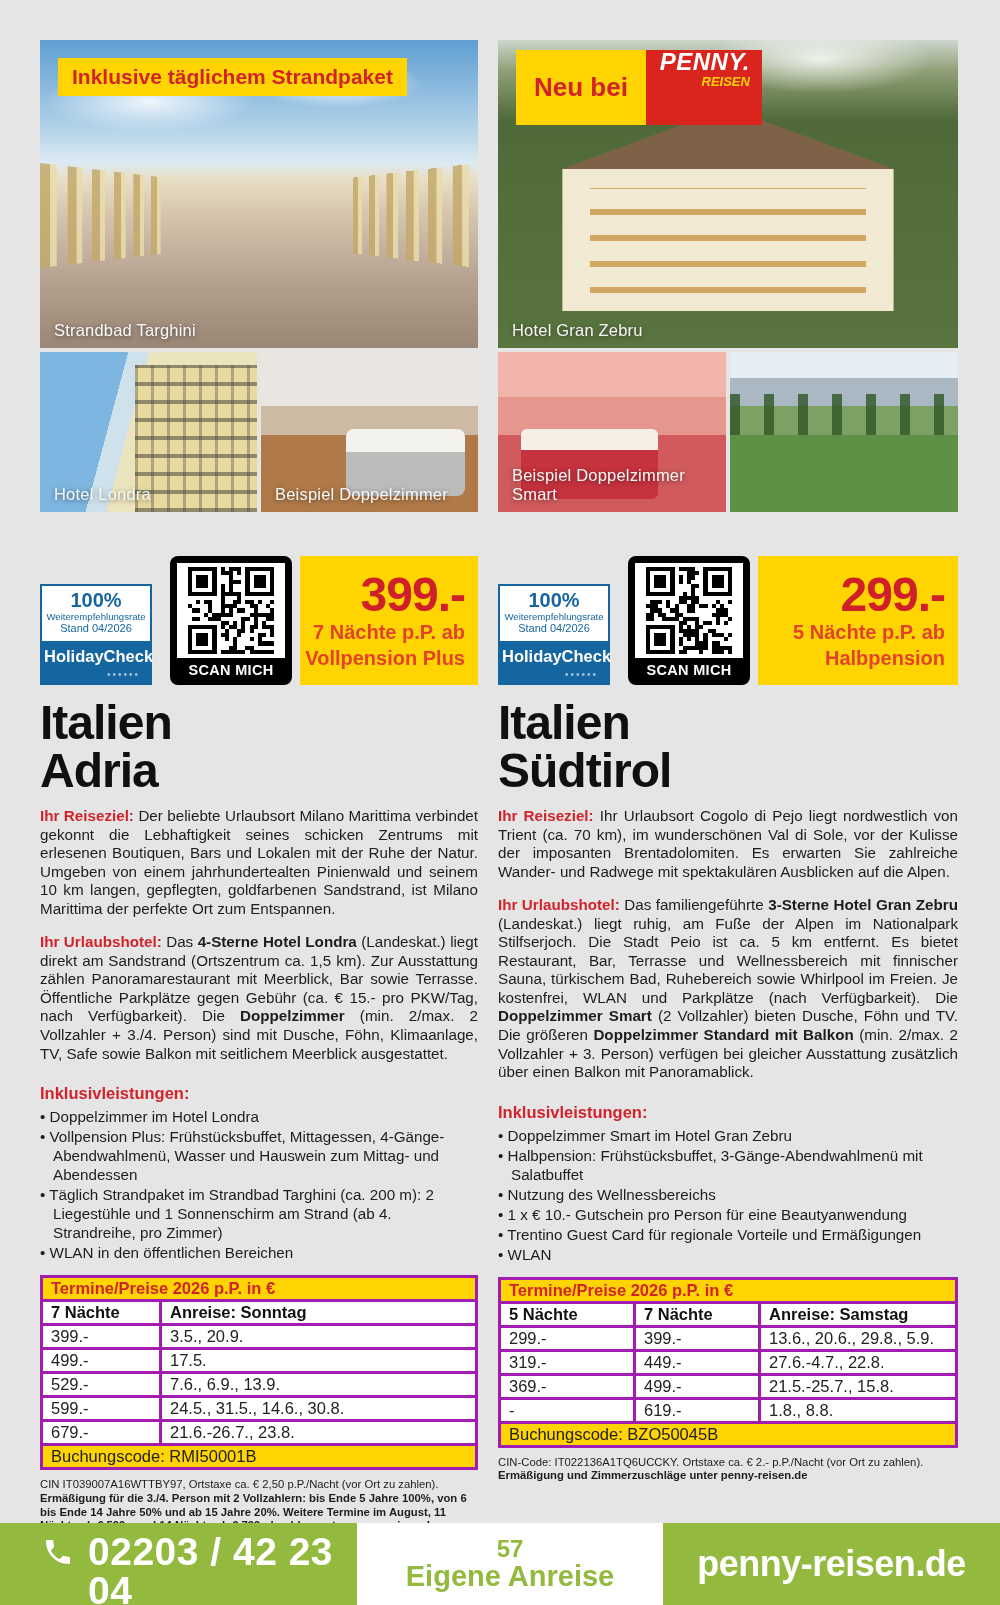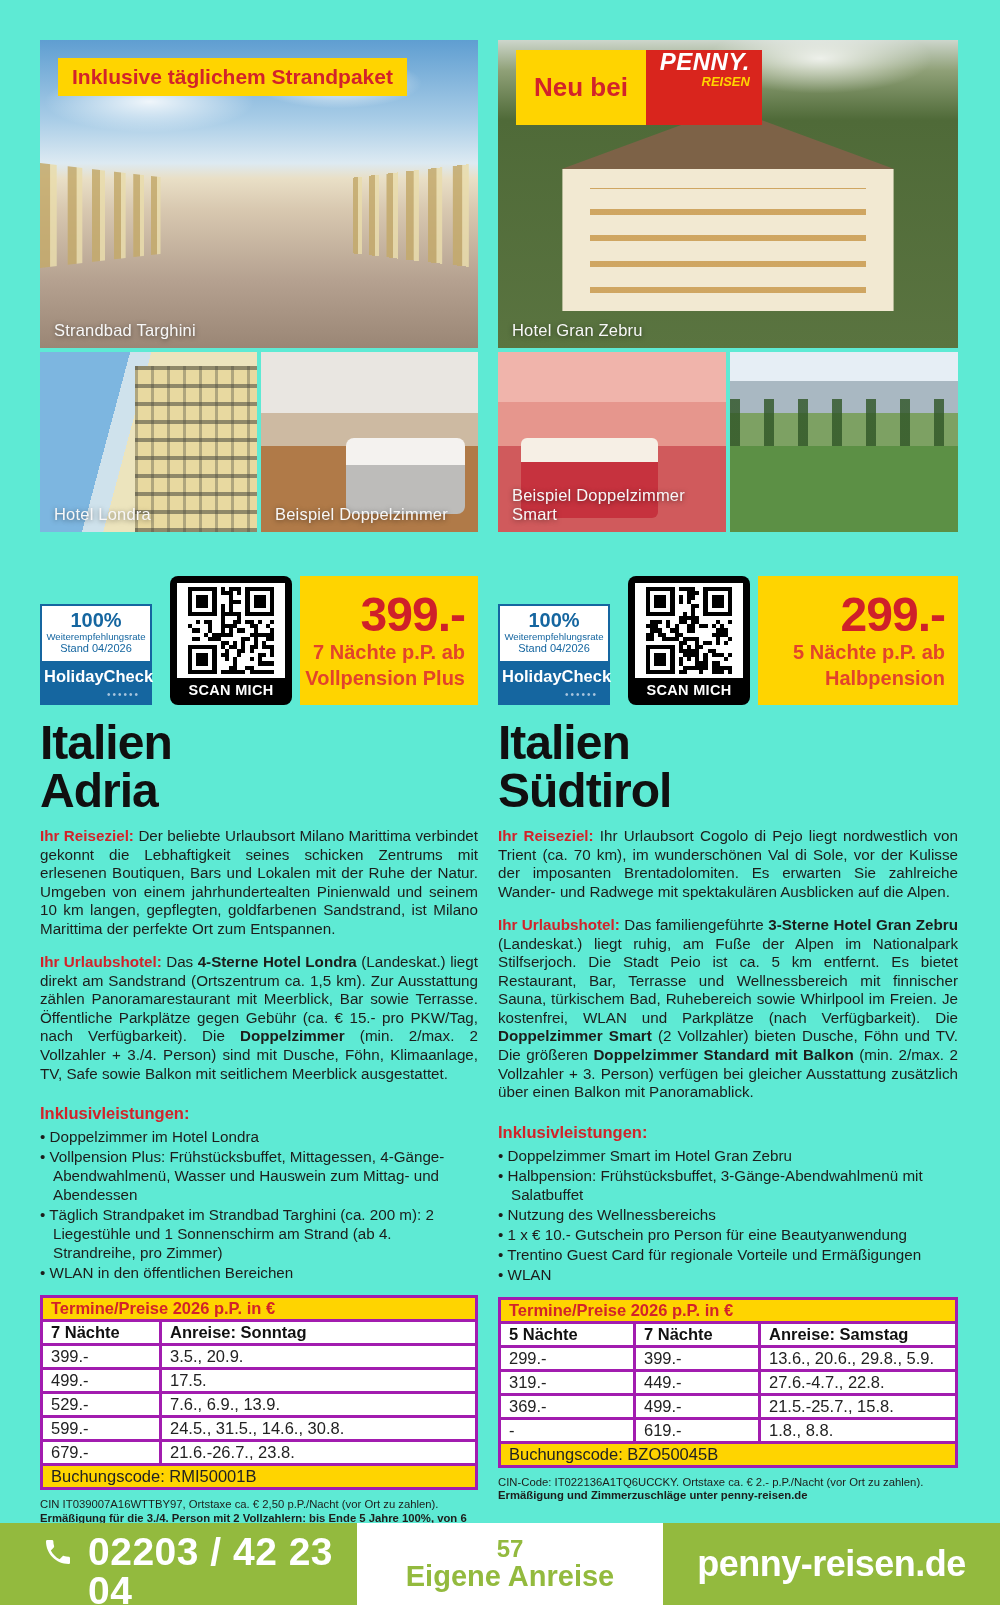--- a/index.html
+++ b/index.html
@@ -1,16 +1,16 @@
 <!DOCTYPE html>
 <html><head>
 <meta charset="utf-8">
 <style>
   html,body{margin:0;padding:0;background:#fff;}
-  .page{position:relative;width:1000px;height:1605px;background:#5eead4;overflow:hidden;
+  .page{position:relative;width:1000px;height:1605px;background:#e5e5e5;overflow:hidden;
         font-family:"Liberation Sans","DejaVu Sans",sans-serif;color:#1d1d1b;}
   .columns{display:flex;padding:40px 42px 0 40px;gap:20px;}
   .col{display:flex;flex-direction:column;}
   .col-left{width:438px;}
   .col-right{width:460px;}
 
   
   .hero{position:relative;height:308px;overflow:hidden;}
   .hero-beach{background:
       radial-gradient(120px 36px at 68% 14%, rgba(255,255,255,.95), rgba(255,255,255,0) 70%),
@@ -21,21 +21,21 @@
   .hero-beach::before{left:0;transform:perspective(260px) rotateY(30deg);transform-origin:left;}
   .hero-beach::after{right:0;transform:perspective(260px) rotateY(-30deg);transform-origin:right;}
   .hero-alpine{background:
       radial-gradient(160px 50px at 70% 6%, rgba(255,255,255,.8), rgba(255,255,255,0) 70%),
       linear-gradient(to bottom,#cdd6cc 0%,#8fa077 10%,#4f6a38 26%,#5a7440 100%);}
   .hero-alpine::before{content:"";position:absolute;left:14%;top:22%;width:72%;height:66%;
       background:linear-gradient(to bottom,#7d6247 0 30%,#f2e9d2 30% 100%);
       clip-path:polygon(50% 0,100% 30%,100% 100%,0 100%,0 30%);}
   .hero-alpine::after{content:"";position:absolute;left:20%;top:48%;width:60%;height:34%;opacity:.85;
       background:repeating-linear-gradient(0deg,#c99a4e 0 6px,rgba(0,0,0,0) 6px 26px);}
-  .thumbs{display:flex;gap:4px;margin-top:4px;height:180px;}
+  .thumbs{display:flex;gap:4px;margin-top:4px;height:160px;}
   .thumb{position:relative;flex:1;overflow:hidden;}
   .thumb-londra{background:linear-gradient(105deg,#7db6e0 0 34%,#cfe2ec 34% 42%,#ece4bd 42% 100%);}
   .thumb-londra::before{content:"";position:absolute;right:0;top:8%;width:56%;height:92%;
       background:repeating-linear-gradient(0deg,rgba(70,70,60,.55) 0 4px,rgba(0,0,0,0) 4px 18px),
                  repeating-linear-gradient(90deg,rgba(70,70,60,.35) 0 3px,rgba(0,0,0,0) 3px 16px),#e8d9a0;}
   .thumb-room1{background:linear-gradient(to bottom,#e9e6e1 0 34%,#cdbaa2 34% 52%,#b07a48 52% 100%);}
   .thumb-room1::before{content:"";position:absolute;right:6%;bottom:10%;width:55%;height:42%;border-radius:8px;
       background:linear-gradient(to bottom,#f4f2ef 0 35%,#bdbcba 35% 100%);}
   .thumb-smart{background:linear-gradient(to bottom,#f0b4ab 0 28%,#e6968d 28% 52%,#d05a5c 52% 100%);}
   .thumb-smart::before{content:"";position:absolute;left:10%;bottom:8%;width:60%;height:44%;border-radius:6px;

